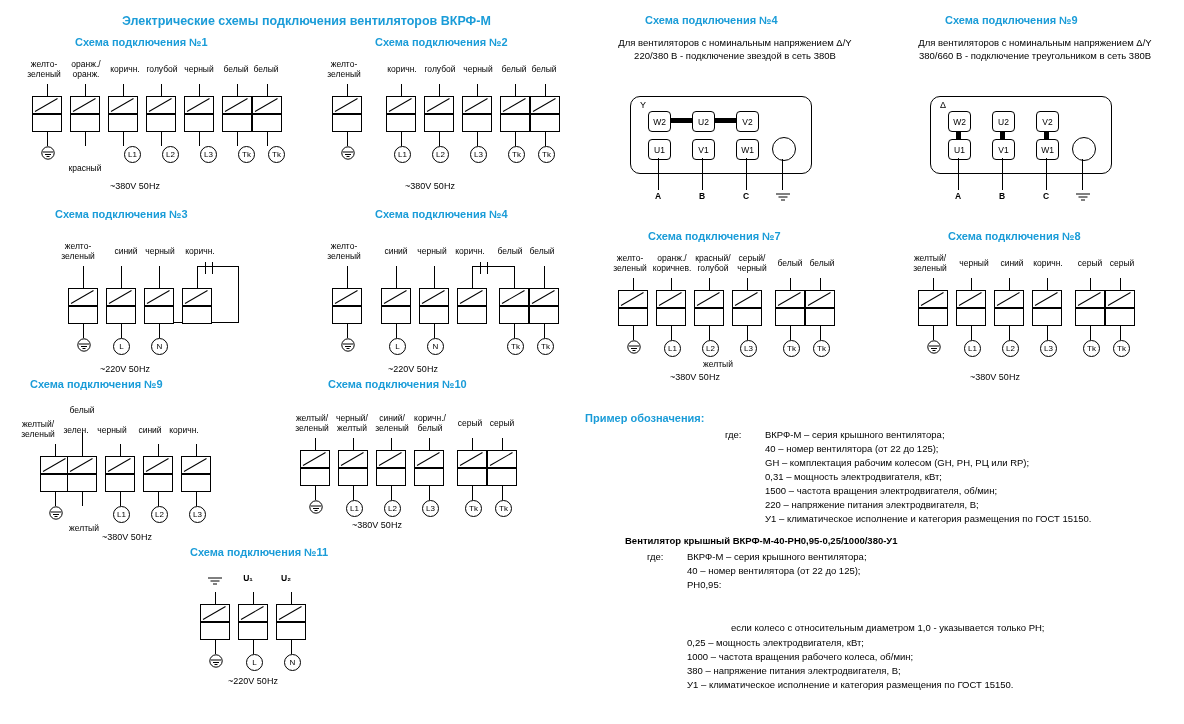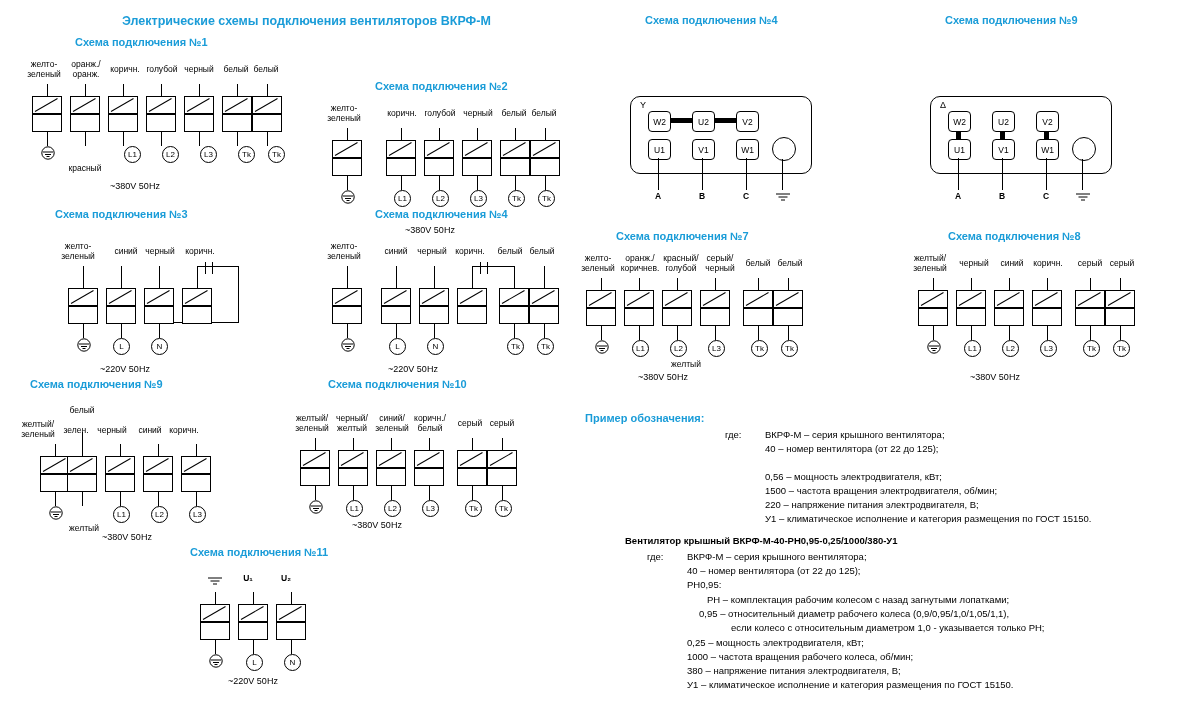--- a/index.html
+++ b/index.html
@@ -96,21 +96,21 @@
   <div class="circ" style="left:104px;top:110px;width:15px;height:15px;">L1</div>
   <div class="circ" style="left:142px;top:110px;width:15px;height:15px;">L2</div>
   <div class="circ" style="left:180px;top:110px;width:15px;height:15px;">L3</div>
   <div class="circ" style="left:218px;top:110px;width:15px;height:15px;">Tk</div>
   <div class="circ" style="left:248px;top:110px;width:15px;height:15px;">Tk</div>
 
   <div class="abs lbl" style="left:43px;top:128px;width:44px;">красный</div>
   <div class="abs volt" style="left:60px;top:145px;width:110px;">~380V 50Hz</div>
 </div>
 
-<div class="abs" style="left:320px;top:36px;width:280px;height:160px;margin-top:44px;">
+<div class="abs" style="left:320px;top:36px;width:280px;height:160px;">
   <div class="abs ttl" style="left:55px;top:0px;">Схема подключения №2</div>
 
   <div class="abs lbl" style="left:2px;top:24px;width:44px;">желто-<br>зеленый</div>
   <div class="abs lbl" style="left:60px;top:29px;width:44px;">коричн.</div>
   <div class="abs lbl" style="left:98px;top:29px;width:44px;">голубой</div>
   <div class="abs lbl" style="left:136px;top:29px;width:44px;">черный</div>
   <div class="abs lbl" style="left:172px;top:29px;width:44px;">белый</div>
   <div class="abs lbl" style="left:202px;top:29px;width:44px;">белый</div>
 
   <div class="abs" style="left:4px;top:48px;width:250px;height:48px;">
@@ -271,20 +271,21 @@
   <div class="circ" style="left:69px;top:130px;width:15px;height:15px;">L</div>
   <div class="circ" style="left:107px;top:130px;width:15px;height:15px;">N</div>
   <div class="circ" style="left:187px;top:130px;width:15px;height:15px;">Tk</div>
   <div class="circ" style="left:217px;top:130px;width:15px;height:15px;">Tk</div>
 
   <div class="abs volt" style="left:38px;top:156px;width:110px;">~220V 50Hz</div>
 </div>
 
 <div class="abs" style="left:590px;top:14px;width:290px;height:200px;">
   <div class="abs ttl" style="left:55px;top:0px;">Схема подключения №4</div>
+  <div class="abs desc" style="left:10px;top:22px;width:270px;">Для вентиляторов с номинальным напряжением Δ/Y 220/380 В - подключение звездой в сеть 380В</div>
 
   <div class="box" style="left:40px;top:82px;width:180px;height:76px;"></div>
   <div class="abs" style="left:50px;top:86px;font-size:9px;">Y</div>
 
   <div class="bar" style="left:78px;top:104px;width:30px;"></div>
   <div class="bar" style="left:122px;top:104px;width:30px;"></div>
 
   <div class="tcell" style="left:58px;top:97px;width:21px;height:19px;border-radius:4px;">W2</div>
   <div class="tcell" style="left:102px;top:97px;width:21px;height:19px;border-radius:4px;">U2</div>
   <div class="tcell" style="left:146px;top:97px;width:21px;height:19px;border-radius:4px;">V2</div>
@@ -305,20 +306,21 @@
     <svg width="18" height="12" viewBox="0 0 18 12">
         <line x1="2" y1="2" x2="16" y2="2" stroke="#000" stroke-width="1"></line>
         <line x1="4.5" y1="5" x2="13.5" y2="5" stroke="#000" stroke-width="1"></line>
         <line x1="7" y1="8" x2="11" y2="8" stroke="#000" stroke-width="1"></line>
       </svg>
   </div>
 </div>
 
 <div class="abs" style="left:890px;top:14px;width:290px;height:200px;">
   <div class="abs ttl" style="left:55px;top:0px;">Схема подключения №9</div>
+  <div class="abs desc" style="left:10px;top:22px;width:270px;">Для вентиляторов с номинальным напряжением Δ/Y 380/660 В - подключение треугольником в сеть 380В</div>
 
   <div class="box" style="left:40px;top:82px;width:180px;height:76px;"></div>
   <div class="abs" style="left:50px;top:86px;font-size:9px;">Δ</div>
 
   <div class="bar" style="left:66px;top:111px;width:5px;height:22px;"></div>
   <div class="bar" style="left:110px;top:111px;width:5px;height:22px;"></div>
   <div class="bar" style="left:154px;top:111px;width:5px;height:22px;"></div>
 
   <div class="tcell" style="left:58px;top:97px;width:21px;height:19px;border-radius:4px;">W2</div>
   <div class="tcell" style="left:102px;top:97px;width:21px;height:19px;border-radius:4px;">U2</div>
@@ -338,21 +340,21 @@
   <div class="abs lbl-b" style="left:147px;top:178px;width:18px;">C</div>
   <div class="abs" style="left:184px;top:176px;">
     <svg width="18" height="12" viewBox="0 0 18 12">
         <line x1="2" y1="2" x2="16" y2="2" stroke="#000" stroke-width="1"></line>
         <line x1="4.5" y1="5" x2="13.5" y2="5" stroke="#000" stroke-width="1"></line>
         <line x1="7" y1="8" x2="11" y2="8" stroke="#000" stroke-width="1"></line>
       </svg>
   </div>
 </div>
 
-<div class="abs" style="left:568px;top:230px;width:280px;height:160px;">
+<div class="abs" style="left:600px;top:230px;width:280px;height:160px;">
   <div class="abs ttl" style="left:48px;top:0px;">Схема подключения №7</div>
 
   <div class="abs lbl" style="left:8px;top:24px;width:44px;">желто-<br>зеленый</div>
   <div class="abs lbl" style="left:48px;top:24px;width:48px;">оранж./<br>коричнев.</div>
   <div class="abs lbl" style="left:90px;top:24px;width:46px;">красный/<br>голубой</div>
   <div class="abs lbl" style="left:130px;top:24px;width:44px;">серый/<br>черный</div>
   <div class="abs lbl" style="left:170px;top:29px;width:40px;">белый</div>
   <div class="abs lbl" style="left:202px;top:29px;width:40px;">белый</div>
 
   <div class="abs" style="left:10px;top:48px;width:250px;height:48px;">
@@ -624,31 +626,30 @@
 
   <div class="abs volt" style="left:28px;top:130px;width:110px;">~220V 50Hz</div>
 </div>
 
 <div class="abs" style="left:585px;top:412px;width:590px;height:300px;">
   <div class="abs ttl" style="left:0px;top:0px;">Пример обозначения:</div>
   <div class="abs note" style="left:140px;top:16px;">где:</div>
 
   <div class="abs note" style="left:180px;top:16px;">ВКРФ-М – серия крышного вентилятора;</div>
   <div class="abs note" style="left:180px;top:30px;">40 – номер вентилятора (от 22 до 125);</div>
-  <div class="abs note" style="left:180px;top:58px;">0,56 – мощность электродвигателя, кВт;</div>
+  <div class="abs note" style="left:180px;top:44px;">GH – комплектация рабочим колесом (GH, PH, РЦ или RP);</div>
+  <div class="abs note" style="left:180px;top:58px;">0,31 – мощность электродвигателя, кВт;</div>
   <div class="abs note" style="left:180px;top:72px;">1500 – частота вращения электродвигателя, об/мин;</div>
   <div class="abs note" style="left:180px;top:86px;">220 – напряжение питания электродвигателя, В;</div>
   <div class="abs note" style="left:180px;top:100px;">У1 – климатическое исполнение и категория размещения по ГОСТ 15150.</div>
 
   <div class="abs note" style="left:40px;top:122px;font-weight:bold;">Вентилятор крышный ВКРФ-М-40-PH0,95-0,25/1000/380-У1</div>
   <div class="abs note" style="left:62px;top:138px;">где:</div>
 
   <div class="abs note" style="left:102px;top:138px;">ВКРФ-М – серия крышного вентилятора;</div>
   <div class="abs note" style="left:102px;top:152px;">40 – номер вентилятора (от 22 до 125);</div>
   <div class="abs note" style="left:102px;top:166px;">PH0,95:</div>
-  <div class="abs note" style="left:122px;top:181px;">PH – комплектация рабочим колесом с назад загнутыми лопатками;</div>
-  <div class="abs note" style="left:114px;top:195px;">0,95 – относительный диаметр рабочего колеса (0,9/0,95/1,0/1,05/1,1),</div>
   <div class="abs note" style="left:146px;top:209px;">если колесо с относительным диаметром 1,0 - указывается только PH;</div>
   <div class="abs note" style="left:102px;top:224px;">0,25 – мощность электродвигателя, кВт;</div>
   <div class="abs note" style="left:102px;top:238px;">1000 – частота вращения рабочего колеса, об/мин;</div>
   <div class="abs note" style="left:102px;top:252px;">380 – напряжение питания электродвигателя, В;</div>
   <div class="abs note" style="left:102px;top:266px;">У1 – климатическое исполнение и категория размещения по ГОСТ 15150.</div>
 </div>
 
 </body></html>

